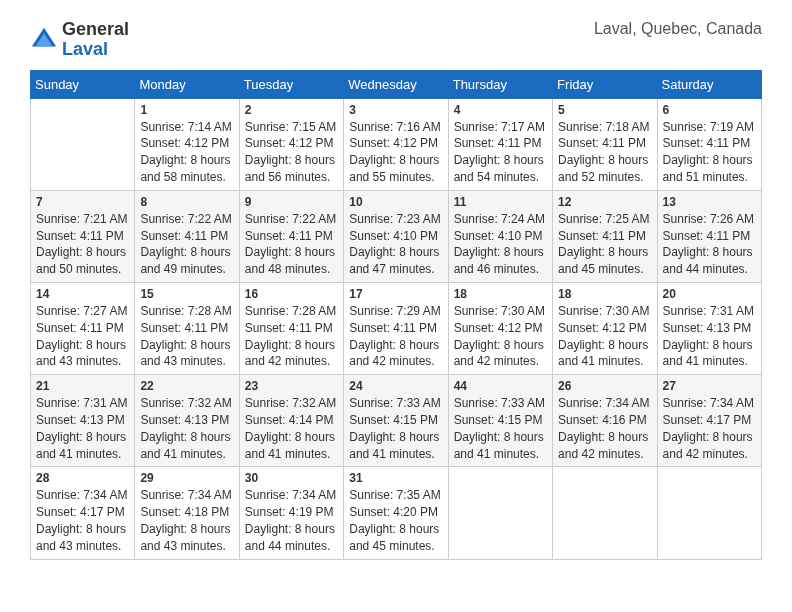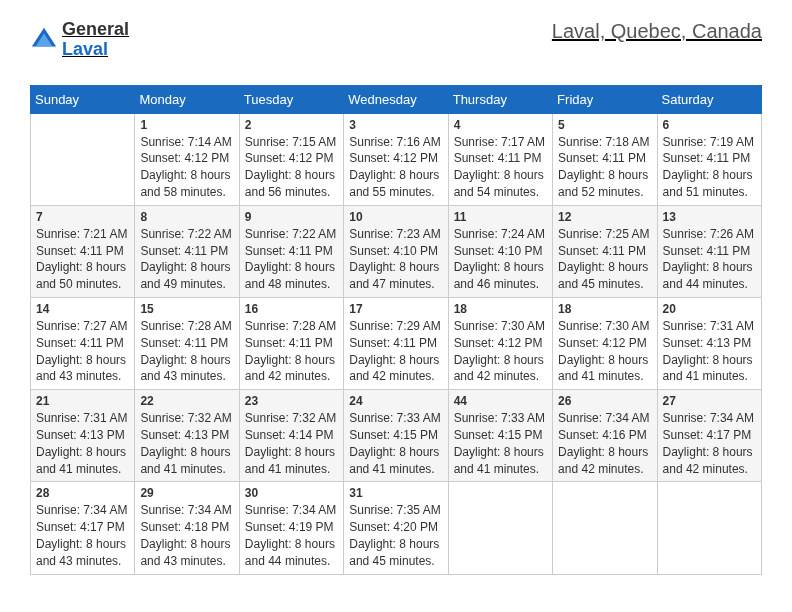--- a/index.html
+++ b/index.html
@@ -8,21 +8,20 @@
       background: #fff;
       width: 792px;
       min-height: 612px;
       padding: 10px;
     }
     .header-section {
       display: flex;
       justify-content: space-between;
       align-items: flex-start;
       padding: 10px 15px 5px 15px;
-      text-decoration: underline;
     }
     .logo {
       display: flex;
       align-items: center;
       gap: 4px;
     }
     .logo-text {
       font-size: 18px;
       font-weight: bold;
       line-height: 1.1;
@@ -35,27 +34,27 @@
     }
     .title-section {
       text-align: right;
     }
     .month-title {
       font-size: 32px;
       font-weight: bold;
       color: #333;
     }
     .location-title {
-      font-size: 20px;
+      font-size: 16px;
       color: #555;
     }
     .calendar {
       width: 100%;
       border-collapse: collapse;
-      margin: 20px 15px;
+      margin: 5px 15px;
       width: calc(100% - 30px);
     }
     .calendar th {
       background-color: #1a6bbf;
       color: white;
       padding: 6px 4px;
       text-align: left;
       font-size: 13px;
       font-weight: normal;
       border: 1px solid #1a6bbf;

